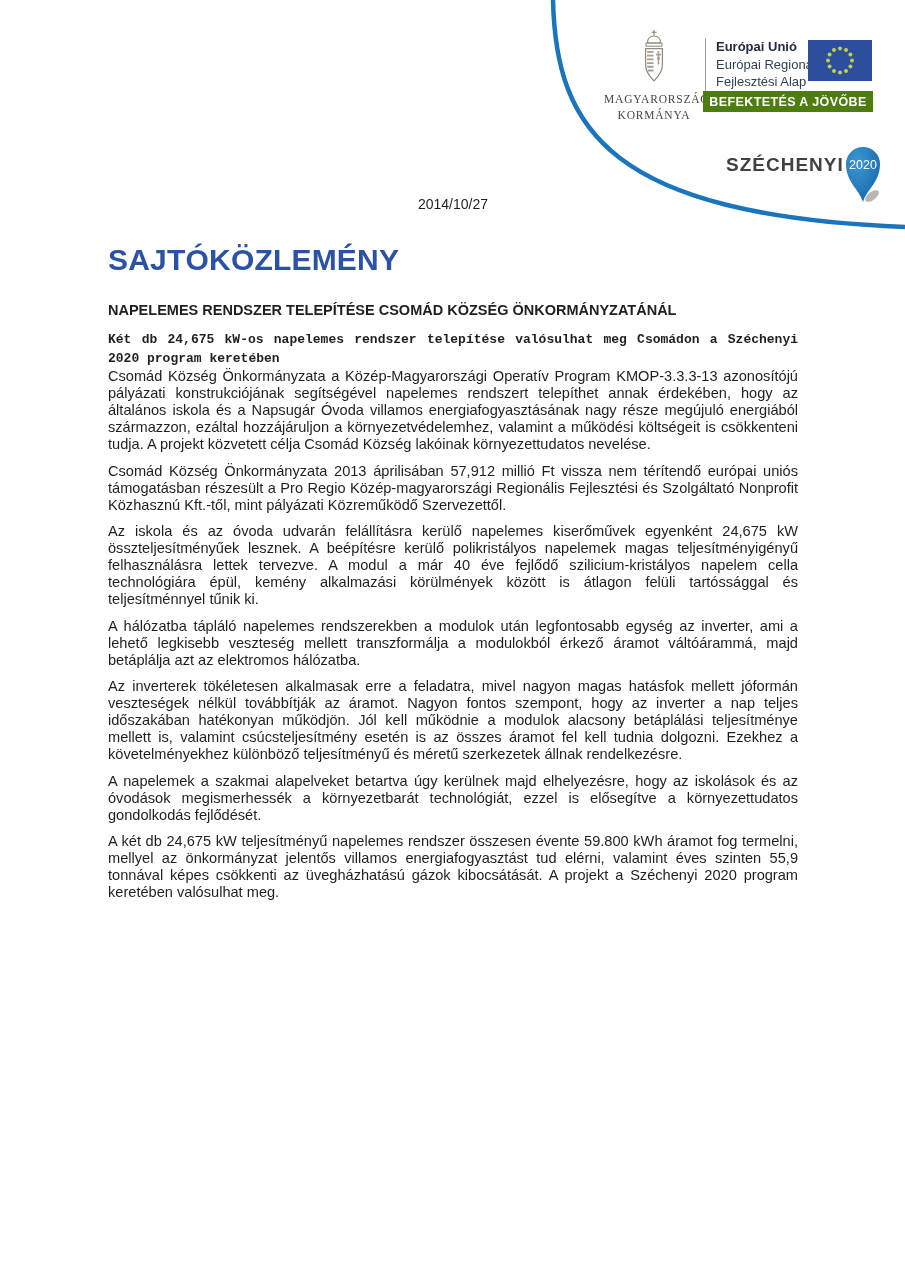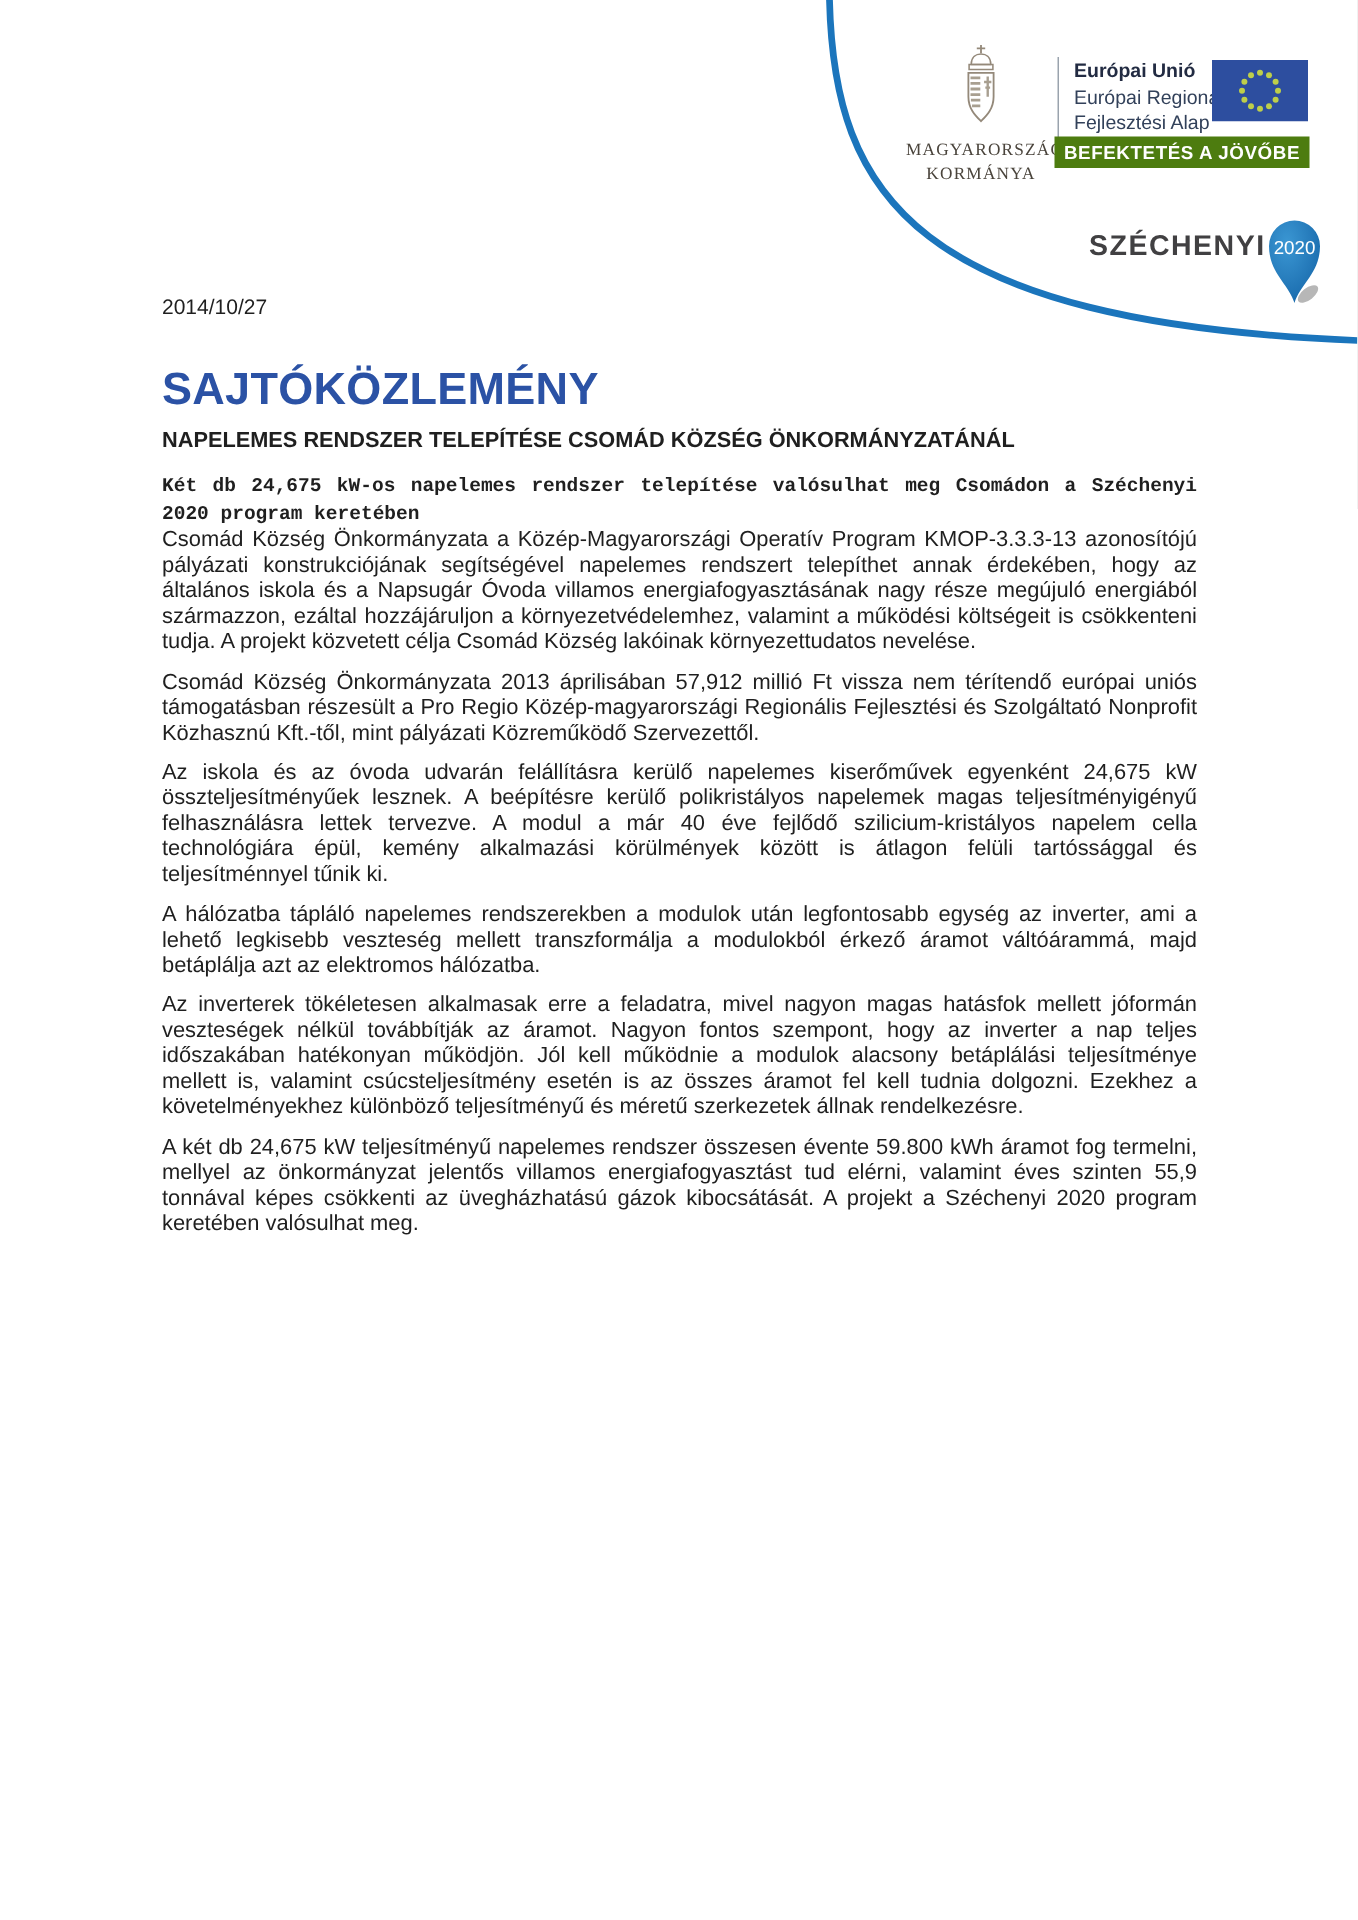--- a/index.html
+++ b/index.html
@@ -35,27 +35,27 @@
     font-size:12.5px;font-weight:bold;letter-spacing:0.4px;white-space:nowrap;
   }
   .szechenyi{position:absolute;left:726px;top:145px;width:200px;height:60px;}
   .sz-name{
     position:absolute;left:0;top:9px;
     font-size:19px;font-weight:bold;letter-spacing:1px;color:#414042;white-space:nowrap;
   }
   .sz-pin{position:absolute;left:118px;top:0;}
   
   .content{position:absolute;left:108px;top:0;width:690px;}
-  .date{margin:196px 0 0 0;font-size:14px;line-height:16px;}
+  .date{margin:196px 0 0 0;font-size:14px;line-height:16px;text-align:center;}
   .org{margin:13px 0 0 0;font-size:14px;line-height:16px;font-weight:bold;}
   .title{
     margin:32px 0 0 0;font-size:30px;line-height:32px;font-weight:bold;
     color:#2b52a5;letter-spacing:0.2px;
   }
-  .headline{margin:10px 0 0 0;font-size:14.5px;line-height:17px;font-weight:bold;}
+  .headline{margin:26px 0 0 0;font-size:14.5px;line-height:17px;font-weight:bold;}
   .lead{margin:11px 0 0 0;font-size:13px;line-height:19px;font-weight:bold;text-align:justify;font-family:Liberation Mono, monospace;}
   .paragraphs{}
   .paragraphs p{
     margin:0 0 9.5px 0;
     font-size:14.6px;line-height:17px;text-align:justify;
   }
 </style>
 </head>
 <body>
 
@@ -126,17 +126,18 @@
     <p class="date">2014/10/27</p>
     <h1 class="title">SAJTÓKÖZLEMÉNY</h1>
     <p class="headline">NAPELEMES RENDSZER TELEPÍTÉSE CSOMÁD KÖZSÉG ÖNKORMÁNYZATÁNÁL</p>
     <p class="lead">Két db 24,675 kW-os napelemes rendszer telepítése valósulhat meg Csomádon a Széchenyi 2020 program keretében</p>
     <div class="paragraphs">
         <p>Csomád Község Önkormányzata a Közép-Magyarországi Operatív Program KMOP-3.3.3-13 azonosítójú pályázati konstrukciójának segítségével napelemes rendszert telepíthet annak érdekében, hogy az általános iskola és a Napsugár Óvoda villamos energiafogyasztásának nagy része megújuló energiából származzon, ezáltal hozzájáruljon a környezetvédelemhez, valamint a működési költségeit is csökkenteni tudja. A projekt közvetett célja Csomád Község lakóinak környezettudatos nevelése.</p>
         <p>Csomád Község Önkormányzata 2013 áprilisában 57,912 millió Ft vissza nem térítendő európai uniós támogatásban részesült a Pro Regio Közép-magyarországi Regionális Fejlesztési és Szolgáltató Nonprofit Közhasznú Kft.-től, mint pályázati Közreműködő Szervezettől.</p>
         <p>Az iskola és az óvoda udvarán felállításra kerülő napelemes kiserőművek egyenként 24,675 kW összteljesítményűek lesznek. A beépítésre kerülő polikristályos napelemek magas teljesítményigényű felhasználásra lettek tervezve. A modul a már 40 éve fejlődő szilicium-kristályos napelem cella technológiára épül, kemény alkalmazási körülmények között is átlagon felüli tartóssággal és teljesítménnyel tűnik ki.</p>
         <p>A hálózatba tápláló napelemes rendszerekben a modulok után legfontosabb egység az inverter, ami a lehető legkisebb veszteség mellett transzformálja a modulokból érkező áramot váltóárammá, majd betáplálja azt az elektromos hálózatba.</p>
         <p>Az inverterek tökéletesen alkalmasak erre a feladatra, mivel nagyon magas hatásfok mellett jóformán veszteségek nélkül továbbítják az áramot. Nagyon fontos szempont, hogy az inverter a nap teljes időszakában hatékonyan működjön. Jól kell működnie a modulok alacsony betáplálási teljesítménye mellett is, valamint csúcsteljesítmény esetén is az összes áramot fel kell tudnia dolgozni. Ezekhez a követelményekhez különböző teljesítményű és méretű szerkezetek állnak rendelkezésre.</p>
+        <p>A napelemek a szakmai alapelveket betartva úgy kerülnek majd elhelyezésre, hogy az iskolások és az óvodások megismerhessék a környezetbarát technológiát, ezzel is elősegítve a környezettudatos gondolkodás fejlődését.</p>
         <p>A két db 24,675 kW teljesítményű napelemes rendszer összesen évente 59.800 kWh áramot fog termelni, mellyel az önkormányzat jelentős villamos energiafogyasztást tud elérni, valamint éves szinten 55,9 tonnával képes csökkenti az üvegházhatású gázok kibocsátását. A projekt a Széchenyi 2020 program keretében valósulhat meg.</p>
       </div>
   </div>
 
 </div>
 
 </body></html>

